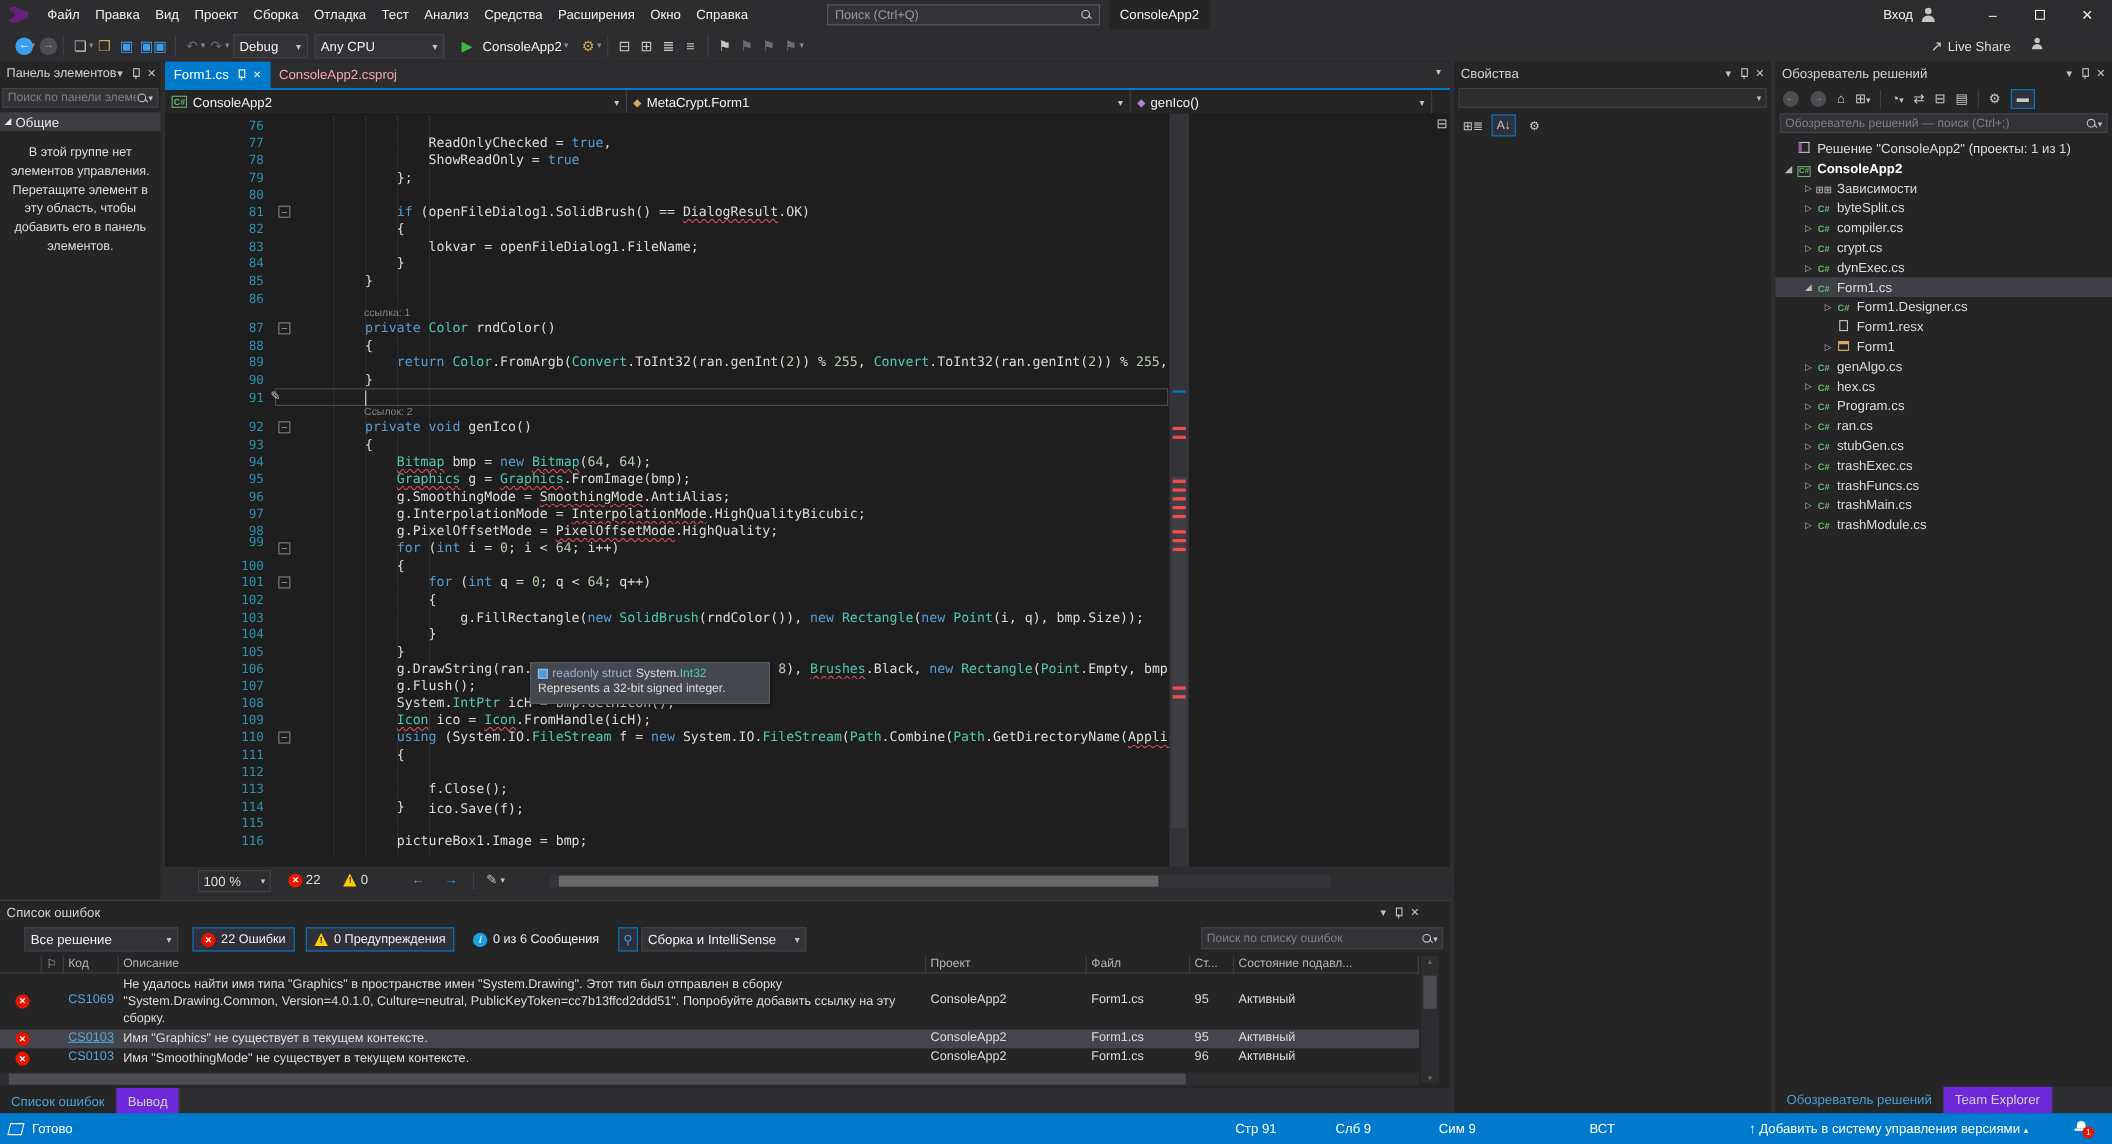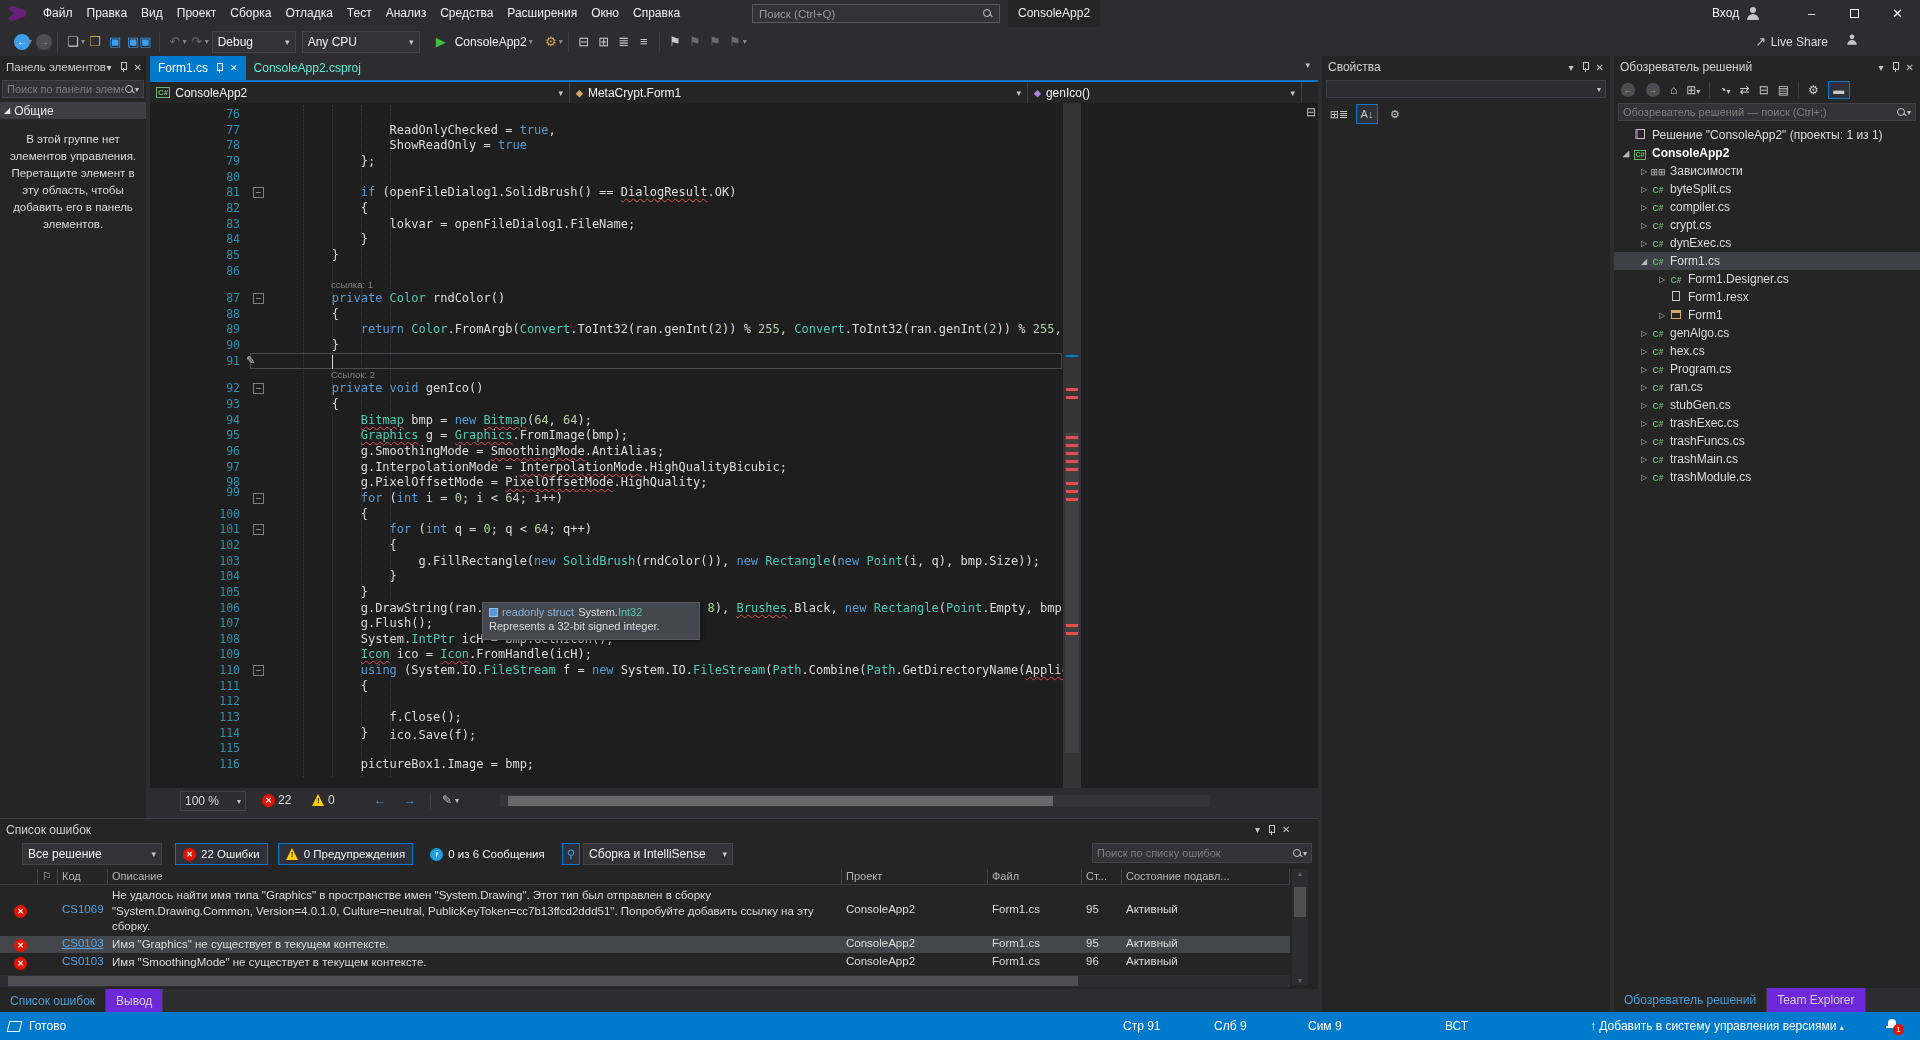--- a/index.html
+++ b/index.html
@@ -48,21 +48,21 @@
   
   #toolbox { position:absolute; left:0; top:56px; width:148px; height:762px; background:#252526; border-right:2px solid #2D2D30; }
   #toolbox .panel-title { font-size:11.5px; padding-right:4px; }
   #tb-search { margin:2px 2px; height:18px; }
   #tb-group { height:17px; background:#3E3E42; display:flex; align-items:center; padding:0 4px; gap:4px; margin-top:4px; color:#E8E8E8; }
   #tb-empty { margin-top:12px; padding:0 5px; text-align:center; font-size:11.5px; line-height:17px; color:#DCDCDC; }
 
   
   #editor { position:absolute; left:150px; top:56px; width:1168px; height:758px; background:#1E1E1E; }
   #tabstrip { position:absolute; left:0; top:0; width:1168px; height:26px; background:#2D2D30; border-bottom:2px solid #007ACC; display:flex; }
-  .tab { height:24px; display:flex; align-items:center; padding:0 8px; gap:7px; color:#5eead4; }
+  .tab { height:24px; display:flex; align-items:center; padding:0 8px; gap:7px; color:#fca5a5; }
   .tab.active { background:#007ACC; color:#fff; }
   .tab .ticon { font-size:9px; }
   #tab-overflow { margin-left:auto; color:#C5C5C5; font-size:9px; padding:4px 8px 0 0; }
   #navbar { position:absolute; left:0; top:26px; width:1168px; height:21px; background:#252526; display:flex; }
   .crumb { border-right:1px solid #3F3F46; display:flex; align-items:center; padding:0 6px; gap:5px; }
   .crumb .dd { margin-left:auto; color:#C5C5C5; font-size:9px; }
   .bic { font-size:9px; font-weight:bold; }
   .bic.cs { color:#69B56C; border:1px solid #69B56C; padding:0 1px; font-size:8px; line-height:9px; }
   .bic.cls { color:#D8A766; } .bic.mth { color:#B180D7; }
   #split-btn { position:absolute; right:2px; top:49px; color:#C5C5C5; font-size:12px; }
@@ -196,21 +196,21 @@
   <span class="tb-ico">❏</span>
     <span class="tb-dd">▾</span>
   <span class="tb-ico gold">❐</span>
   <span class="tb-ico blue">▣</span>
   <span class="tb-ico blue">▣▣</span>
   <span class="tb-sep"></span>
   <span class="tb-ico gray">↶</span>
     <span class="tb-dd">▾</span>
   <span class="tb-ico gray">↷</span>
     <span class="tb-dd">▾</span>
-  <div class="combo" style="width:84px">
+  <div class="combo" style="width:68px">
     <span>Debug</span>
       <span class="dd">▾</span>
   </div>
   <div class="combo" style="width:118px">
     <span>Any CPU</span>
       <span class="dd">▾</span>
   </div>
   <div class="flex" style="gap:4px;padding:0 8px">
     <span class="tb-ico green">▶</span>
     <span>ConsoleApp2</span>

